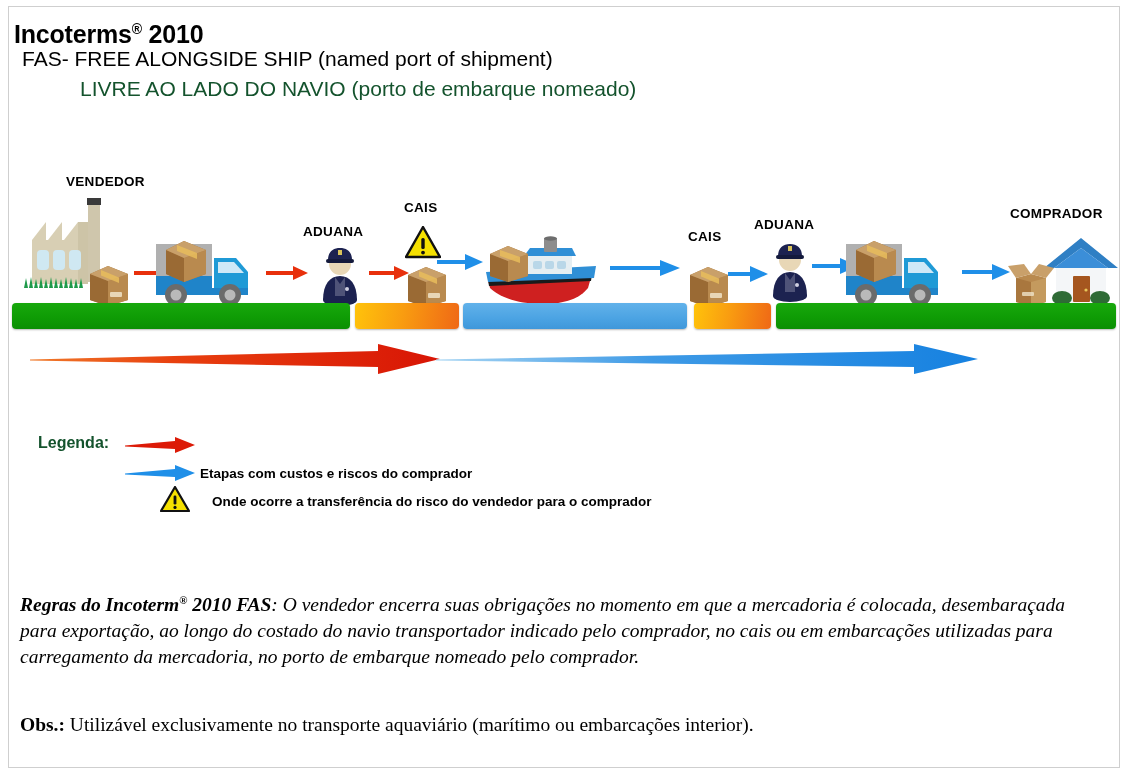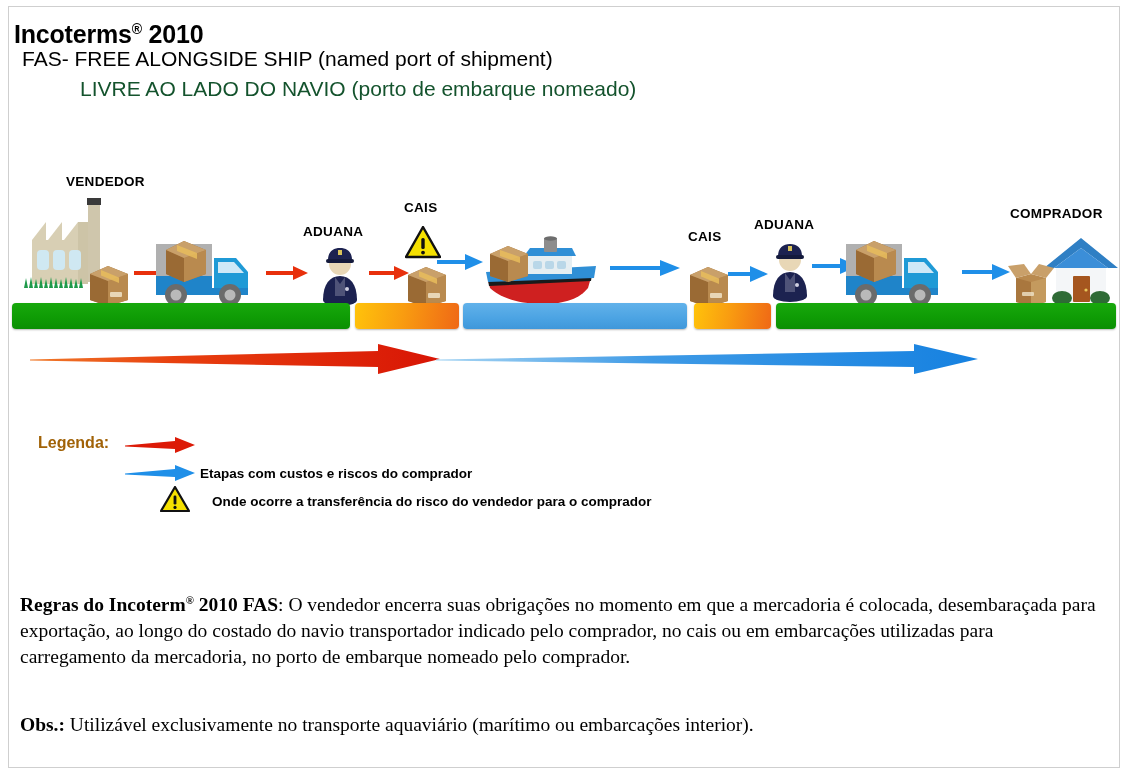--- a/index.html
+++ b/index.html
@@ -65,37 +65,37 @@
 
   
   .bigarrow { position: absolute; }
 
   
   .steparrow { position: absolute; }
 
   
   .legend-title {
     position: absolute; left: 38px; top: 434px;
-    font-size: 16px; font-weight: bold; color: #a16207;
+    font-size: 16px; font-weight: bold; color: #14532d;
   }
   .legend-text {
     position: absolute;
     font-size: 13.5px; font-weight: bold; color: #000;
     white-space: nowrap;
   }
 
   
   .para {
     position: absolute; left: 20px; width: 1078px;
     font-size: 19.5px; color: #000; line-height: 1.34;
     font-family: "Liberation Serif", serif;
   }
   .para b { font-weight: bold; }
   .para sup { font-size: 11px; vertical-align: super; }
-  #para-rules { top: 592px; }
+  #para-rules { top: 592px; font-style: italic; }
   #para-obs   { top: 712px; }
 
   
   .fig { position: absolute; }
 </style>
 </head>
 <body>
 
 <div id="page">
   <div class="frame"></div>

